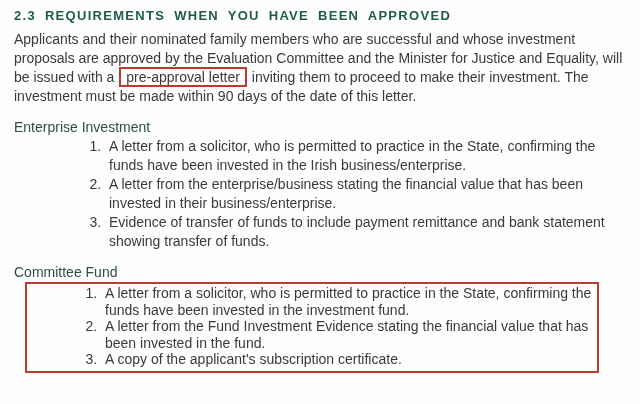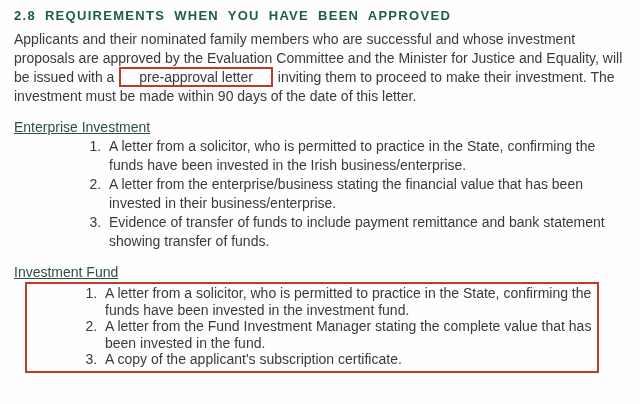--- a/index.html
+++ b/index.html
@@ -25,36 +25,35 @@
     word-spacing: 4px;
     color: var(--heading-green, #1f5b4d);
     line-height: 16px;
   }
   p.intro {
     margin: 0 0 7px 0;
     line-height: 19px;
   }
   .inline-redbox {
     border: 2px solid var(--annotation-red, #bf3a2b);
-    padding: 0 18px;
+    padding: 0 5px;
     margin: 0 1px;
     display: inline;
     line-height: 19px;
   }
   .note-box {
     border: 2px solid var(--annotation-red, #bf3a2b);
     margin: 0 -2px 10px -6px;
     padding: 1px 3px 2px 3px;
     line-height: 19px;
   }
   h2.subheading {
     margin: 13px 0 1px 0;
     font-size: 14px;
     font-weight: normal;
-    text-decoration: underline;
     color: var(--subheading-color, #2e4f48);
     line-height: 17px;
   }
   ol.list {
     margin: 1px 0 9px 0;
     padding-left: 43px;
     line-height: 19px;
   }
   ol.list li { padding-left: 4px; margin-left: 48px; }
   .fund-box {
@@ -66,36 +65,36 @@
     margin: 0;
     padding-left: 26px;
     line-height: 16.5px;
   }
 </style>
 </head>
 <body>
 
 <div class="doc">
 
-  <h1 class="heading">2.8 REQUIREMENTS WHEN YOU HAVE BEEN APPROVED</h1>
+  <h1 class="heading">2.3 REQUIREMENTS WHEN YOU HAVE BEEN APPROVED</h1>
 
   <p class="intro"><span>Applicants and their nominated family members who are successful and whose investment proposals are approved by the Evaluation Committee and the Minister for Justice and Equality, will be issued with a</span> <span class="inline-redbox"><span>pre-approval letter</span></span> <span>inviting them to proceed to make their investment.  The investment must be made within 90 days of the date of this letter.</span></p>
 
 
   <h2 class="subheading">Enterprise Investment</h2>
 
   <ol class="list">
     <li>A letter from a solicitor, who is permitted to practice in the State, confirming the funds have been invested in the Irish business/enterprise.</li>
     <li>A letter from the enterprise/business stating the financial value that has been invested in their business/enterprise.</li>
     <li>Evidence of transfer of funds to include payment remittance and bank statement showing transfer of funds.</li>
   </ol>
 
-  <h2 class="subheading">Investment Fund</h2>
+  <h2 class="subheading">Committee Fund</h2>
 
   <div class="fund-box">
     <ol class="list">
       <li>A letter from a solicitor, who is permitted to practice in the State, confirming the funds have been invested in the investment fund.</li>
-      <li>A letter from the Fund Investment Manager stating the complete value that has been invested in the fund.</li>
+      <li>A letter from the Fund Investment Evidence stating the financial value that has been invested in the fund.</li>
       <li>A copy of the applicant's subscription certificate.</li>
     </ol>
   </div>
 
 </div>
 
 </body></html>

